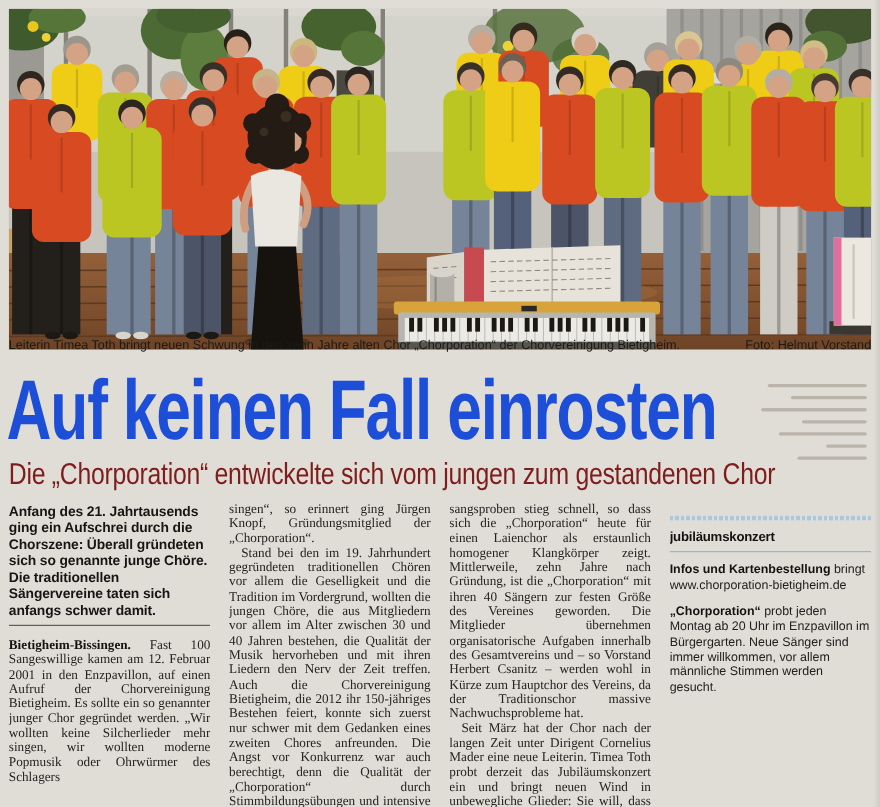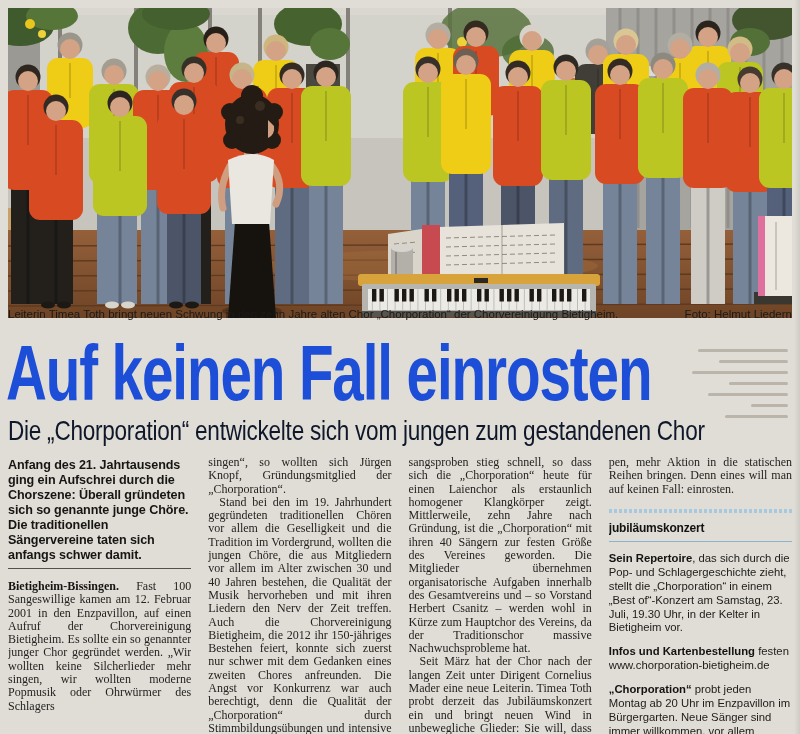--- a/index.html
+++ b/index.html
@@ -15,21 +15,21 @@
   
   .caption-row{position:absolute;left:8px;top:307px;width:784px;display:flex;
         justify-content:space-between;align-items:flex-start;
         font-size:11.5px;line-height:14px;color:#1b1a18;}
   .caption-row .credit{white-space:nowrap;margin-left:14px;}
 
   
   .headline{position:absolute;left:6px;top:336px;width:784px;height:76px;color:#1d4ed8;}
   .headline span{display:inline-block;white-space:nowrap;font-weight:700;font-size:77px;
         line-height:74px;letter-spacing:-1.5px;transform:scaleX(.735);transform-origin:left top;}
-  .subheadline{position:absolute;left:8px;top:417px;width:784px;height:30px;color:#0f172a;}
+  .subheadline{position:absolute;left:8px;top:417px;width:784px;height:30px;color:#7f1d1d;}
   .subheadline span{display:inline-block;white-space:nowrap;font-weight:400;font-size:27.5px;
         line-height:28px;letter-spacing:-.3px;transform:scaleX(.82);transform-origin:left top;}
 
   
   .ghost{position:absolute;right:12px;top:341px;width:102px;opacity:.8;filter:blur(.5px);}
   .ghost i{display:block;height:3px;border-radius:2px;background:#b1aba0;margin:8px 0 0 auto;}
 
   
   .columns{position:absolute;left:8px;top:456px;width:784px;height:278px;display:flex;gap:17px;overflow:hidden;justify-content:flex-end;}
   .col{flex:1;min-width:0;overflow:hidden;}
@@ -449,21 +449,21 @@
         <rect x="746" y="284" width="42" height="12" fill="#3a3630"></rect>
         <rect x="750" y="208" width="36" height="80" fill="#ece8e0"></rect>
         <rect x="750" y="208" width="7" height="80" fill="#df6f9d"></rect>
         <line x1="768" y1="214" x2="768" y2="282" stroke="#c9c5bc" stroke-width="2"></line>
       </g>
     </svg>
   </figure>
 
   <div class="caption-row">
     <span>Leiterin Timea Toth bringt neuen Schwung in den zehn Jahre alten Chor „Chorporation“ der Chorvereinigung Bietigheim.</span>
-    <span class="credit">Foto: Helmut Liedern</span>
+    <span class="credit">Foto: Helmut Vorstand</span>
   </div>
 
   <h1 class="headline" style="margin:0;font-weight:700">
     <span>Auf keinen Fall einrosten</span>
   </h1>
   <h2 class="subheadline" style="margin:0">
     <span>Die „Chorporation“ entwickelte sich vom jungen zum gestandenen Chor</span>
   </h2>
 
   <div class="ghost">
@@ -478,36 +478,34 @@
 
   <div class="columns">
 
     <div class="col">
       <p class="lead">Anfang des 21. Jahrtausends ging ein Aufschrei durch die Chorszene: Überall gründeten sich so genannte junge Chöre. Die traditionellen Sängervereine taten sich anfangs schwer damit.</p>
       <hr class="byline-rule">
       <p class="serif first"><b>Bietigheim-Bissingen.</b><span> Fast 100 Sangeswillige kamen am 12. Februar 2001 in den Enzpavillon, auf einen Aufruf der Chorvereinigung Bietigheim. Es sollte ein so genannter junger Chor gegründet werden. „Wir wollten keine Silcherlieder mehr singen, wir wollten moderne Popmusik oder Ohrwürmer des Schlagers</span></p>
     </div>
 
     <div class="col">
-      <p class="serif">singen“, so wollten sich Jürgen Knopf, Gründungsmitglied der „Chorporation“.</p>
+      <p class="serif">singen“, so erinnert ging Jürgen Knopf, Gründungsmitglied der „Chorporation“.</p>
       <p class="serif indent">Stand bei den im 19. Jahrhundert gegründeten traditionellen Chören vor allem die Geselligkeit und die Tradition im Vordergrund, wollten die jungen Chöre, die aus Mitgliedern vor allem im Alter zwischen 30 und 40 Jahren bestehen, die Qualität der Musik hervorheben und mit ihren Liedern den Nerv der Zeit treffen. Auch die Chorvereinigung Bietigheim, die 2012 ihr 150-jähriges Bestehen feiert, konnte sich zuerst nur schwer mit dem Gedanken eines zweiten Chores anfreunden. Die Angst vor Konkurrenz war auch berechtigt, denn die Qualität der „Chorporation“ durch Stimmbildungsübungen und intensive Ge-</p>
     </div>
 
     <div class="col">
       <p class="serif">sangsproben stieg schnell, so dass sich die „Chorporation“ heute für einen Laienchor als erstaunlich homogener Klangkörper zeigt. Mittlerweile, zehn Jahre nach Gründung, ist die „Chorporation“ mit ihren 40 Sängern zur festen Größe des Vereines geworden. Die Mitglieder übernehmen organisatorische Aufgaben innerhalb des Gesamtvereins und – so Vorstand Herbert Csanitz – werden wohl in Kürze zum Hauptchor des Vereins, da der Traditionschor massive Nachwuchsprobleme hat.</p>
       <p class="serif indent">Seit März hat der Chor nach der langen Zeit unter Dirigent Cornelius Mader eine neue Leiterin. Timea Toth probt derzeit das Jubiläumskonzert ein und bringt neuen Wind in unbewegliche Glieder: Sie will, dass die Sänger im Takt mitwip-</p>
     </div>
 
     <div class="col">
-      <p class="serif">pen, mehr Aktion in die statischen Reihen bringen. Denn eines will man auf keinen Fall: einrosten.</p>
 
       <aside class="infobox">
         <div class="dotline"></div>
         <h3>jubiläumskonzert</h3>
         <hr class="thinline">
-        <p><b>Sein Repertoire</b><span>, das sich durch die Pop- und Schlagergeschichte zieht, stellt die „Chorporation“ in einem „Best of“-Konzert am Samstag, 23. Juli, 19.30 Uhr, in der Kelter in Bietigheim vor.</span></p>
-        <p><b>Infos und Kartenbestellung</b><span> festen www.chorporation-bietigheim.de</span></p>
+        <p><b>Infos und Kartenbestellung</b><span> bringt www.chorporation-bietigheim.de</span></p>
         <p><b>„Chorporation“</b><span> probt jeden Montag ab 20 Uhr im Enzpavillon im Bürgergarten. Neue Sänger sind immer willkommen, vor allem männliche Stimmen werden gesucht.</span></p>
 
       </aside>
     </div>
   </div>
 </div>
 
 </body></html>

